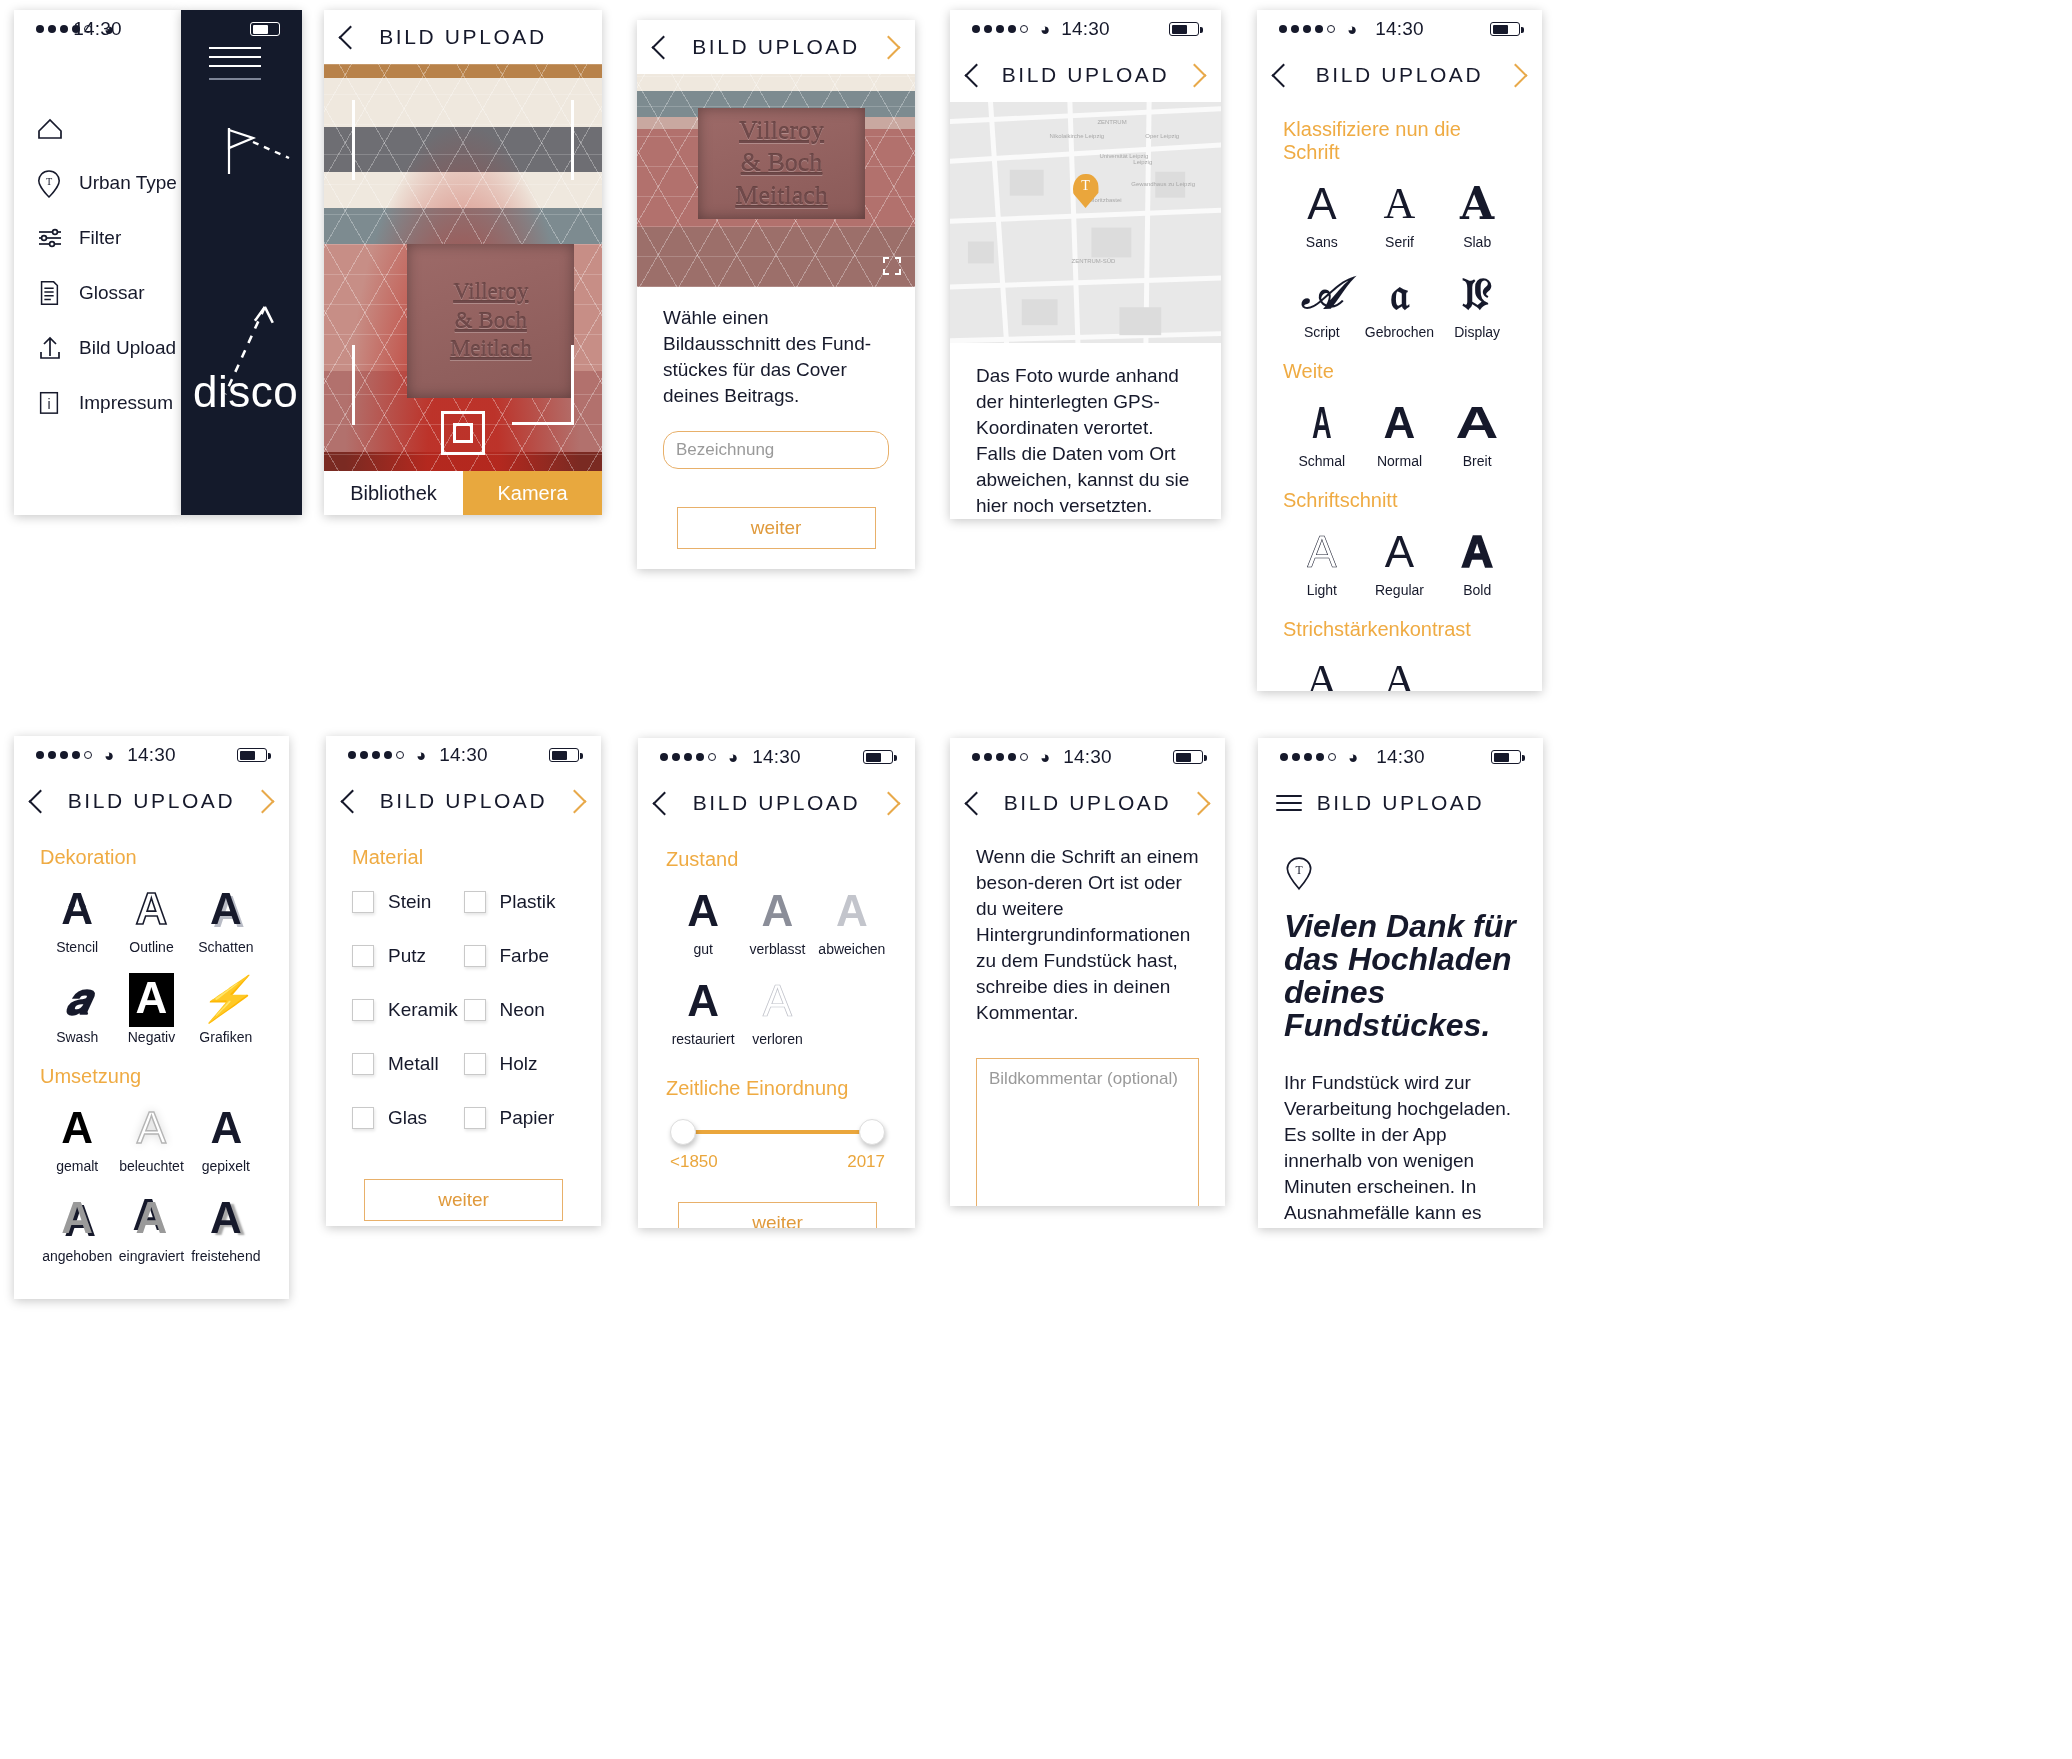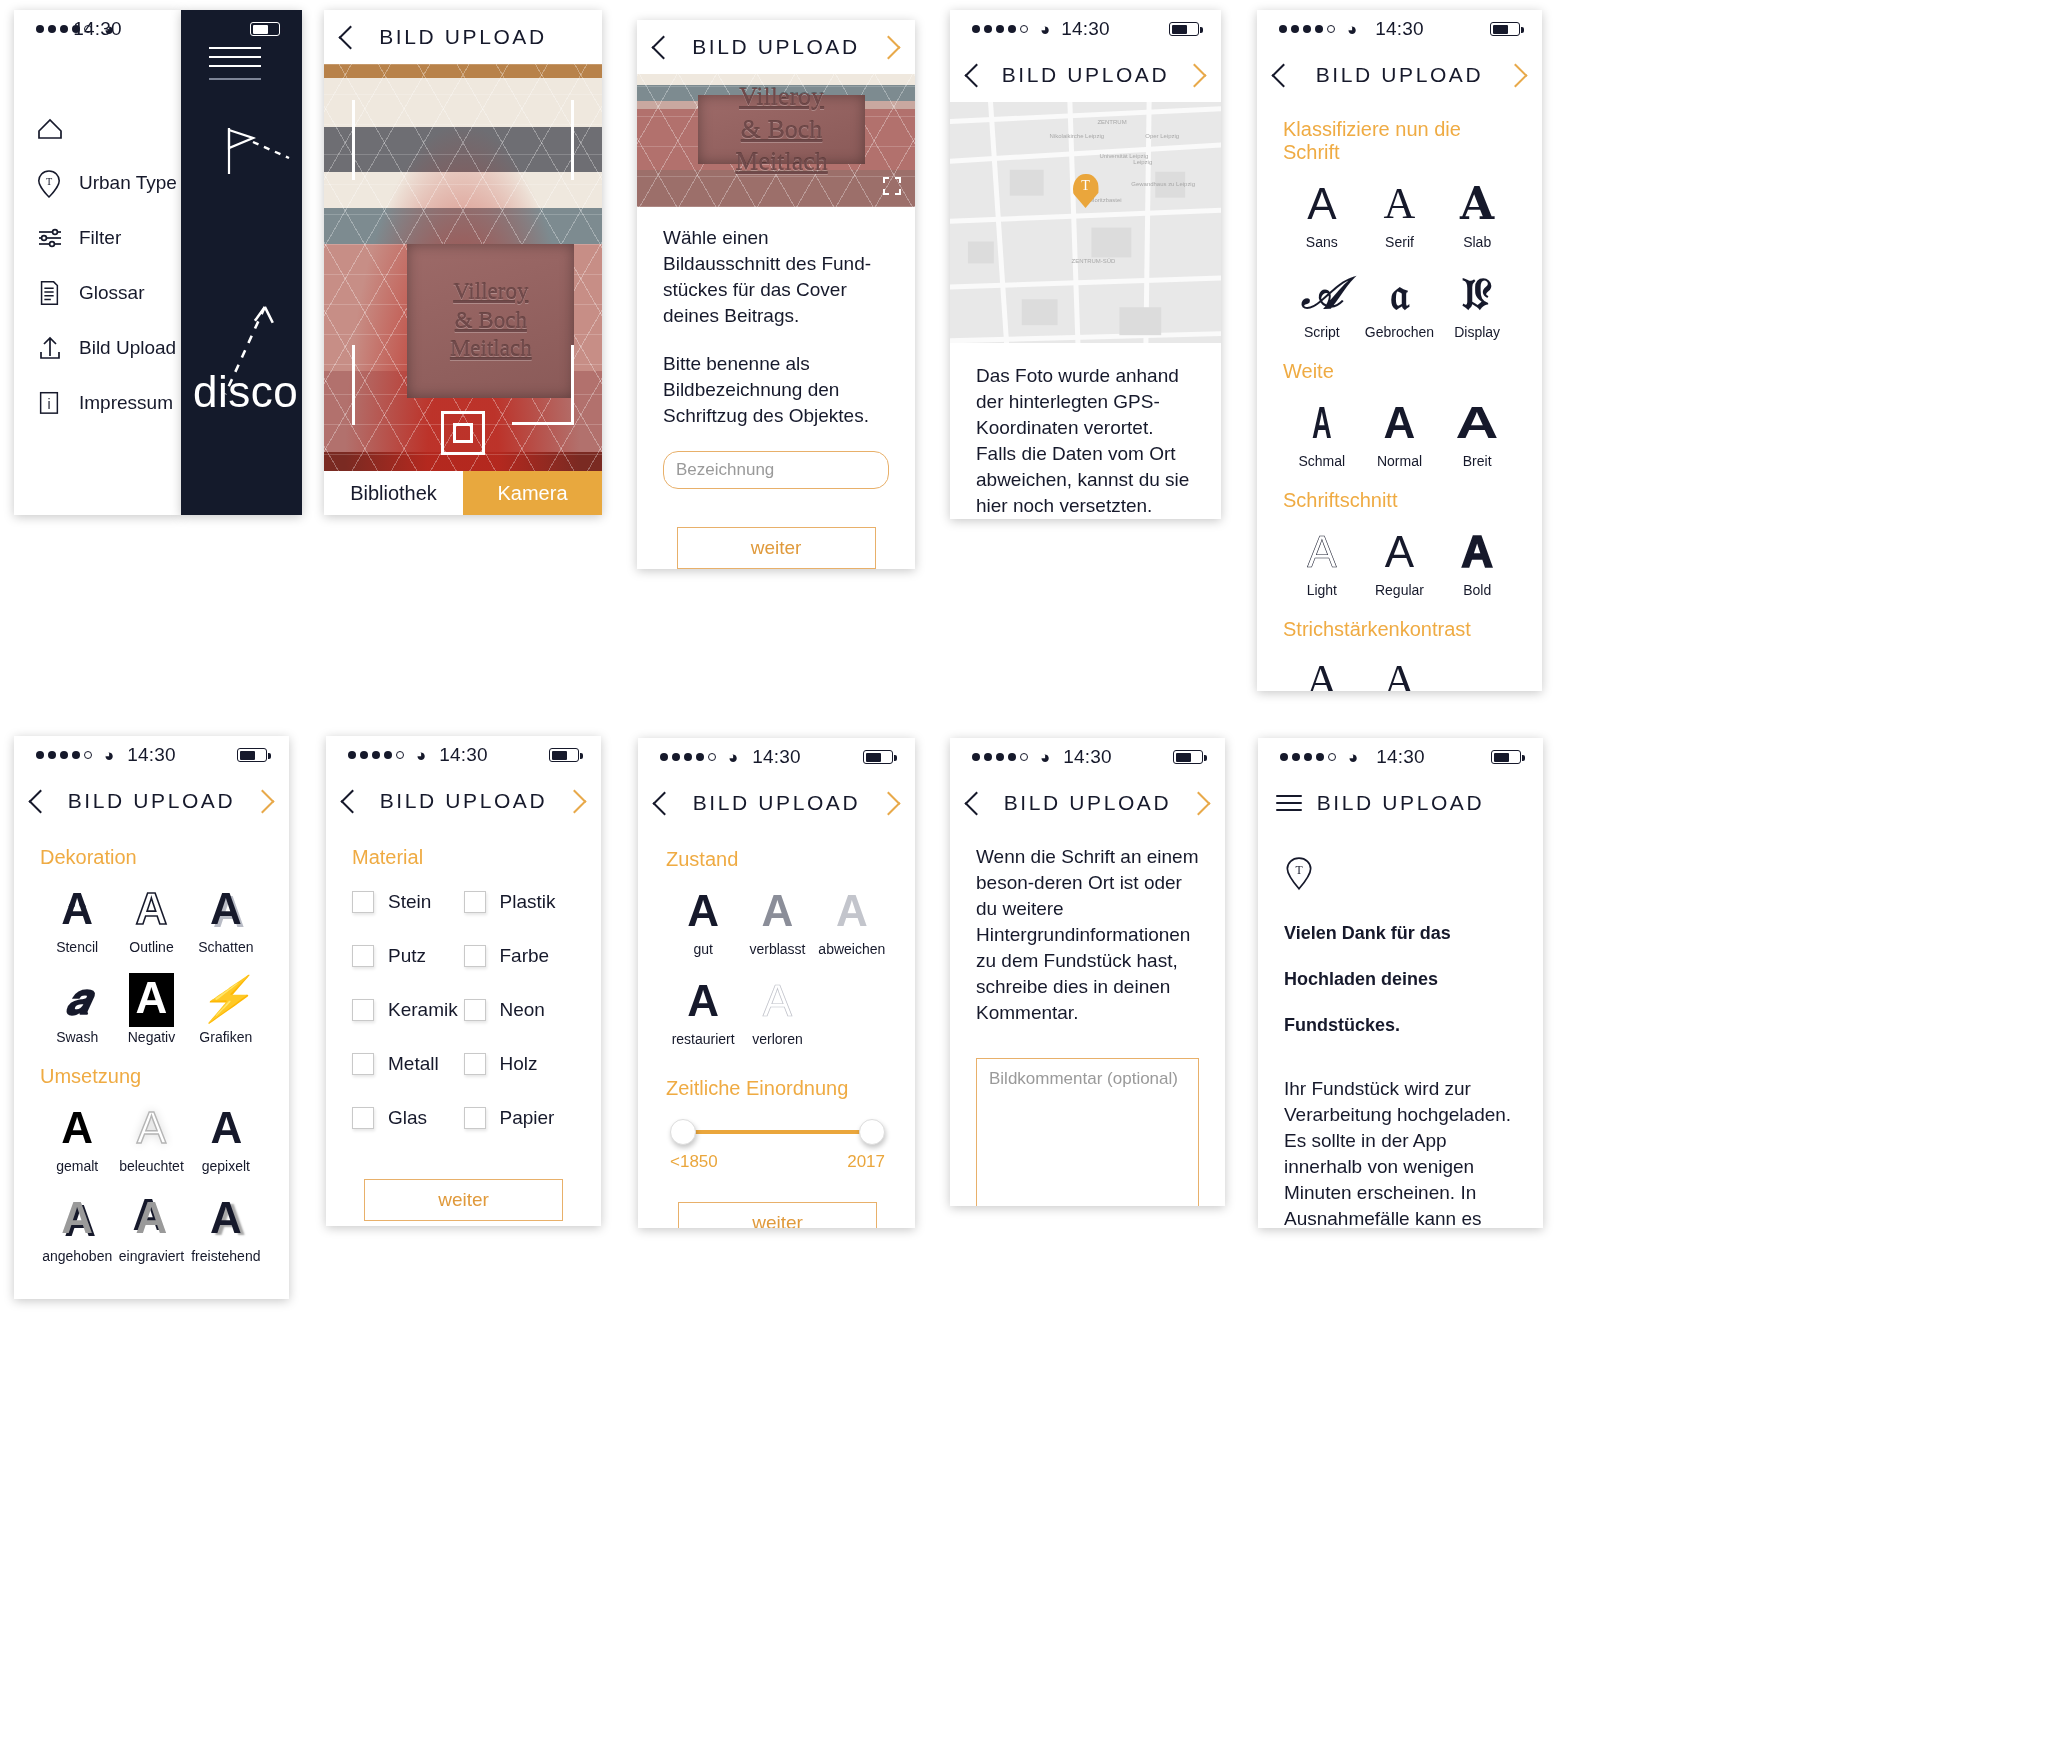--- a/index.html
+++ b/index.html
@@ -185,21 +185,21 @@
   .track { position:absolute; left: 14px; right: 14px; top: 16px; height: 4px; background:#eaa63c; border-radius:2px;}
   .knob {
     position:absolute; top: 5px; width:26px; height:26px; border-radius:50%;
     background:#fff; border:1.4px solid #ddd; box-shadow: 1px 3px 5px rgba(0,0,0,.22);
     cursor:pointer;
   }
   .knob.left{ left: 4px; }
   .knob.right{ right: 4px; }
   .slider-labels { position:absolute; left:4px; right:4px; top: 38px; display:flex; justify-content:space-between;
                    font-size:17px; color:#eaa63c;}
-  .thanks-title { font-size: 18px; line-height: 46px; color:#16192b; }
+  .thanks-title { font-size: 32px; line-height: 33px; color:#16192b;font-style:italic; }
   .tpin { width: 30px; height:38px; margin-bottom: 18px;}
 </style>
 </head>
 <body>
 
 <div class="canvas">
 
   <div class="phone" id="s1" style="display:flex;flex-direction:column;">
     <div class="statusbar">
       <div class="sb-left">
@@ -363,21 +363,20 @@
         <span>Meitlach</span>
       </div>
       <span class="expand">
         <svg viewBox="0 0 22 22" width="22" height="22" stroke="#fff" stroke-width="2" fill="none">
           <path d="M8 3 H3 V8 M14 3 H19 V8 M8 19 H3 V14 M14 19 H19 V14"></path>
         </svg>
       </span>
     </div>
     <div class="pad" style="padding-top:18px;">
       <p class="para">Wähle einen Bildausschnitt des Fund-stückes für das Cover deines Beitrags.</p>
-      <p class="para" style="margin-top:22px;">Bitte benenne als Bildbezeichnung den Schriftzug des Objektes.</p>
       <div class="inputbox" style="margin-top:22px;border-radius:15px;">
         <span>Bezeichnung</span>
       </div>
       <div style="margin-top:38px;">
         <div class="btn-weiter">weiter</div>
       </div>
     </div>
   </div>
 
   <div class="phone" id="s4" style="display:flex;flex-direction:column;">

